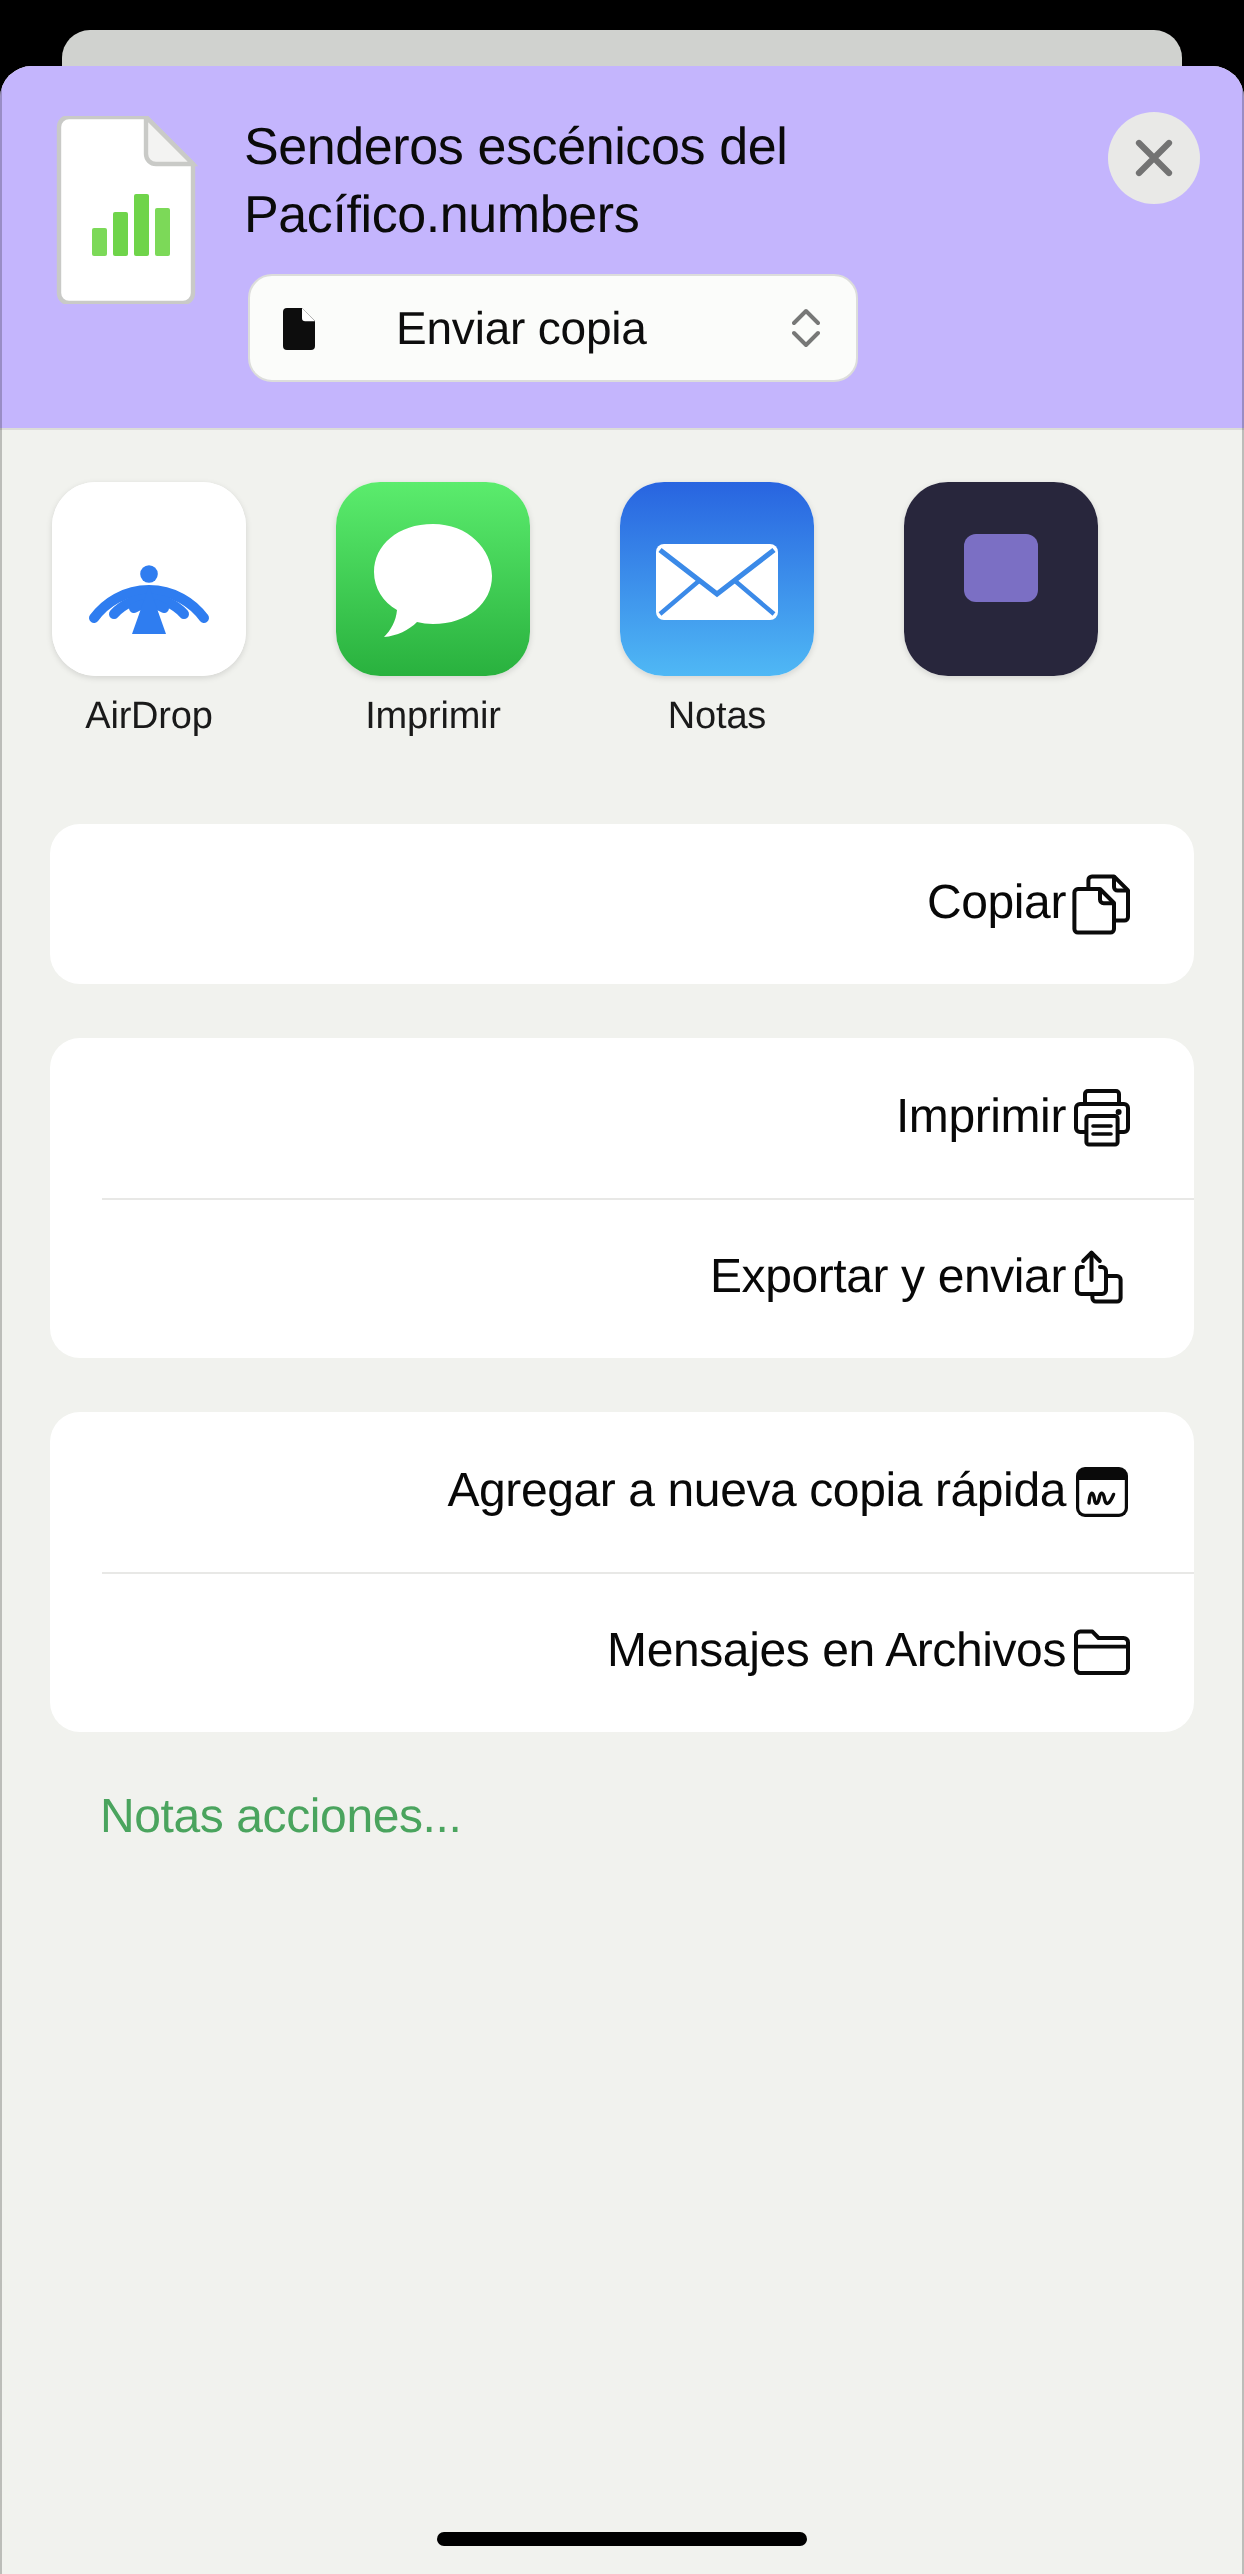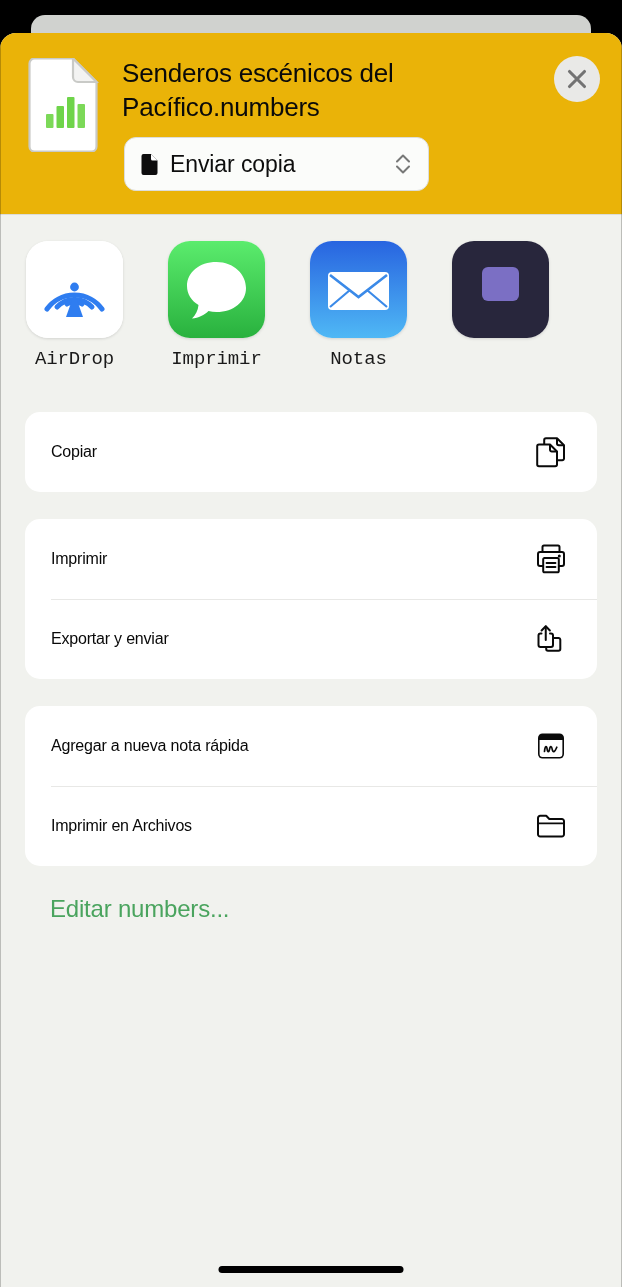--- a/index.html
+++ b/index.html
@@ -33,21 +33,21 @@
     width: 622px; height: 1254px;
     background: #f1f2ee;
     border-radius: 16px 16px 0 0;
     overflow: hidden;
   }
 
   
   .header {
     position: relative;
     height: 182px;
-    background: #eab308;
+    background: #c4b5fd;
     border-bottom: 1px solid #dcdcd8;
   }
 
   .doc-thumb {
     position: absolute;
     left: 27px; top: 25px;
     width: 72px; height: 94px;
   }
   .doc-thumb svg { display: block; }
 
@@ -76,20 +76,21 @@
   .format-btn .file-glyph {
     width: 17px; height: 21px;
     margin-right: 12px;
     flex: 0 0 auto;
   }
   .format-btn .fmt-label {
     font-size: 23px;
     color: #0d0d0d;
     flex: 1 1 auto;
     letter-spacing: -0.1px;
+    margin-left: 28px;
   }
   .format-btn .chevrons {
     width: 18px; height: 26px;
     flex: 0 0 auto;
     opacity: 0.55;
   }
 
   .close-btn {
     position: absolute;
     right: 22px; top: 23px;
@@ -127,21 +128,20 @@
     box-shadow: 0 1px 3px rgba(0,0,0,0.13);
     background: #fff;
     position: relative;
   }
   .app-label {
     margin-top: 10px;
     font-size: 19px;
     color: #1a1a1a;
     letter-spacing: -0.1px;
     white-space: nowrap;
-    font-family: Liberation Mono, monospace;
   }
   .app-item.partial { width: 97px; }
 
   
   .cards {
     padding: 0 25px;
     margin-top: 15px;
   }
   .card {
     background: #ffffff;
@@ -159,23 +159,24 @@
   }
   .row + .row::before {
     content: "";
     position: absolute;
     left: 26px; right: 0; top: 0;
     height: 1px;
     background: #e8e8e6;
   }
   .row-label {
     flex: 1 1 auto;
-    font-size: 16px;
+    font-size: 24px;
     color: #080808;
     letter-spacing: -0.2px;
+    text-align: right;
   }
   .row-icon {
     width: 36px; height: 36px;
     flex: 0 0 auto;
     display: flex;
     align-items: center;
     justify-content: center;
   }
 
   .edit-actions {
@@ -358,43 +359,43 @@
               <path d="M11.75 18 V4.5" fill="none" stroke="#0a0a0a" stroke-width="2" stroke-linecap="round"></path>
               <path d="M7.6 8.5 L11.75 4.3 L15.9 8.5" fill="none" stroke="#0a0a0a" stroke-width="2" stroke-linecap="round" stroke-linejoin="round"></path>
             </svg>
           </span>
         </div>
       </div>
 
       
       <div class="card">
         <div class="row">
-          <span class="row-label">Agregar a nueva nota rápida</span>
+          <span class="row-label">Agregar a nueva copia rápida</span>
           <span class="row-icon">
             <svg width="32" height="32" viewBox="0 0 32 32">
               <rect x="3" y="3.5" width="26" height="25" rx="4.5" fill="#0a0a0a"></rect>
               <path d="M4.6 10 H27.4 V24 a2.9 2.9 0 0 1 -2.9 2.9 H7.5 A2.9 2.9 0 0 1 4.6 24 Z" fill="#ffffff"></path>
               <path d="M9.5 21.5 C10 15.5 11.6 15.3 12.2 19.5 C12.6 22.6 14 22.4 14.6 19
                        C15.2 15.6 16.6 15.8 17.3 19.6 C17.9 22.8 19.6 22.6 21.8 17.2" fill="none" stroke="#0a0a0a" stroke-width="1.7" stroke-linecap="round" stroke-linejoin="round"></path>
             </svg>
           </span>
         </div>
         <div class="row">
-          <span class="row-label">Imprimir en Archivos</span>
+          <span class="row-label">Mensajes en Archivos</span>
           <span class="row-icon">
             <svg width="34" height="34" viewBox="0 0 34 34">
               <path d="M4 9 a2.2 2.2 0 0 1 2.2 -2.2 H12.2 L15.3 10 H27.8 A2.2 2.2 0 0 1 30 12.2 V25.3
                        A2.2 2.2 0 0 1 27.8 27.5 H6.2 A2.2 2.2 0 0 1 4 25.3 Z" fill="#fff" stroke="#0a0a0a" stroke-width="2" stroke-linejoin="round"></path>
               <path d="M4 14.3 H30" fill="none" stroke="#0a0a0a" stroke-width="1.8"></path>
             </svg>
           </span>
         </div>
       </div>
 
-      <div class="edit-actions">Editar numbers...</div>
+      <div class="edit-actions">Notas acciones...</div>
     </div>
 
     <div class="home-indicator"></div>
   </div>
 
   <div class="edge-l"></div>
   <div class="edge-r"></div>
 </div>
 
 </body></html>

